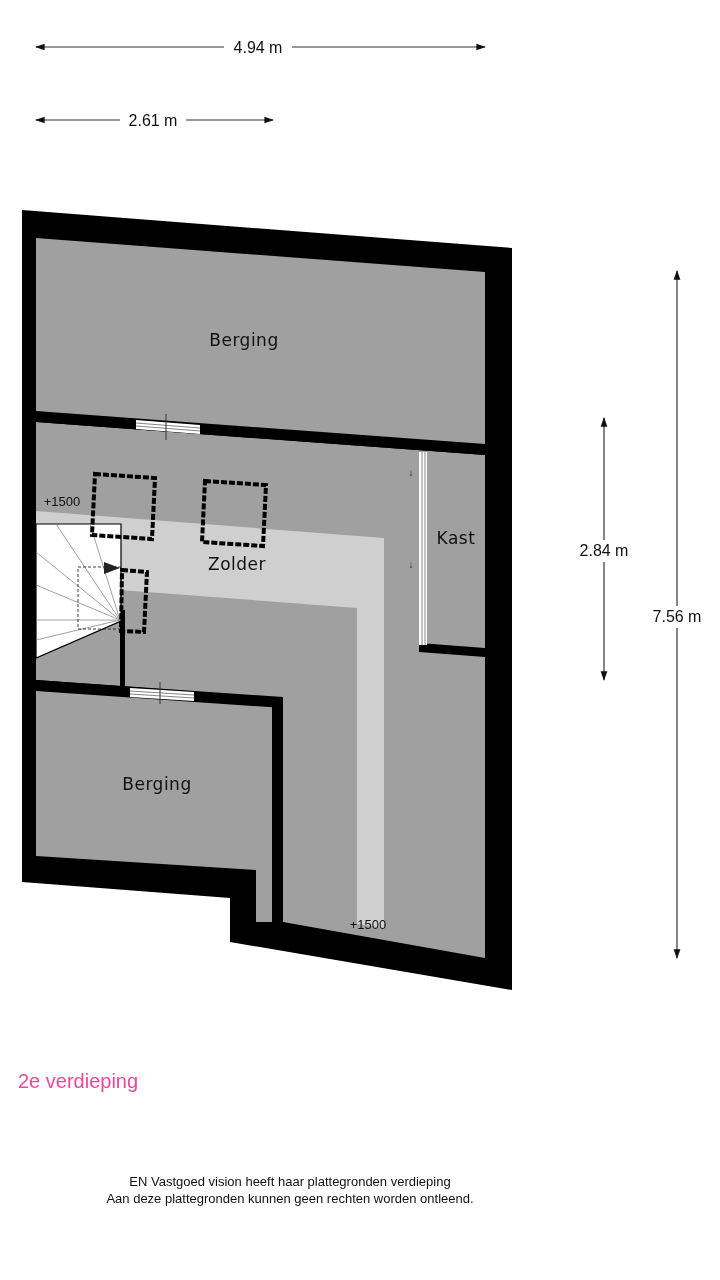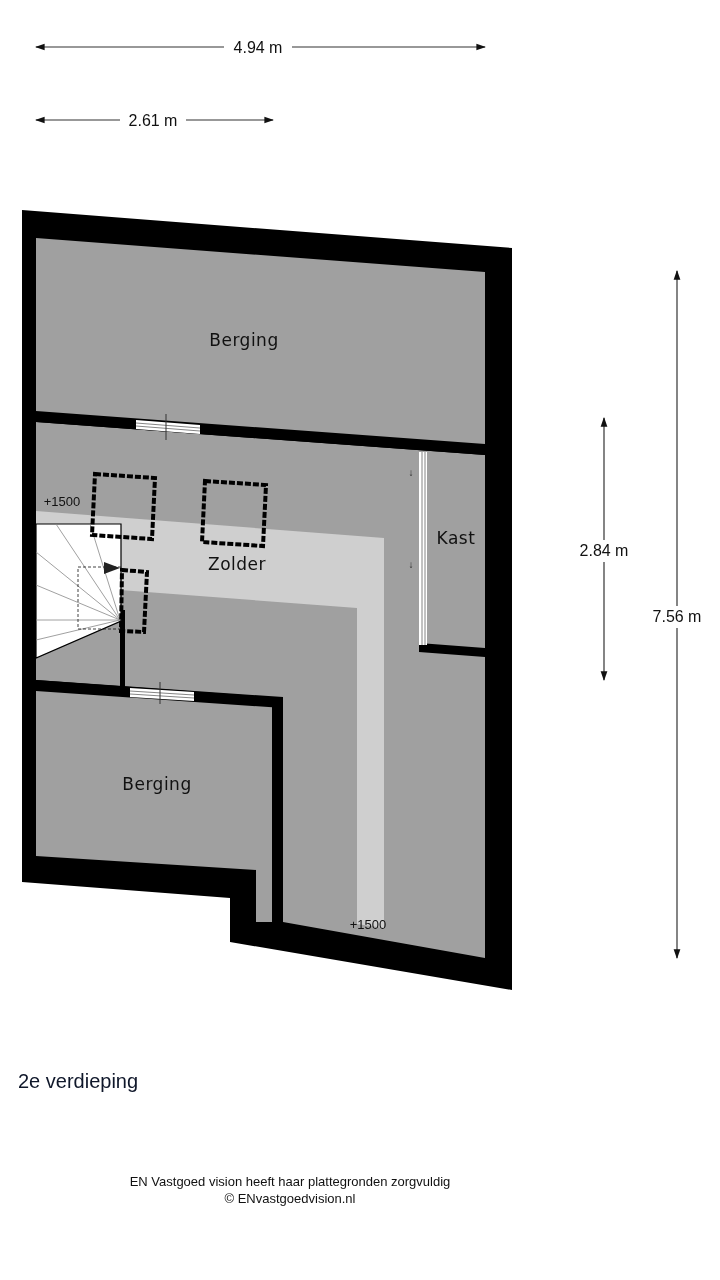--- a/index.html
+++ b/index.html
@@ -1,21 +1,21 @@
 <!DOCTYPE html>
 <html><head>
 <meta charset="utf-8">
 <style>
   html, body { margin:0; padding:0; background:#ffffff; }
   body { width:720px; height:1280px; position:relative; overflow:hidden; font-family:"Liberation Sans", sans-serif; color:#111; }
   .plan { position:absolute; left:0; top:0; width:720px; height:1280px; }
   .dim-label { font-family:"Liberation Sans", sans-serif; font-size:16px; fill:#111; }
   .room-label { font-family:"DejaVu Sans", sans-serif; font-size:17px; fill:#111; letter-spacing:0.5px; }
   .level-label { font-family:"Liberation Sans", sans-serif; font-size:13px; fill:#111; }
-  .floor-title { position:absolute; left:18px; top:1070px; font-size:20px; color:#0f172a; }
+  .floor-title { position:absolute; left:18px; top:1070px; font-size:20px; color:#ec4899; }
   .disclaimer { position:absolute; left:0; width:580px; top:1173px; text-align:center; font-size:13px; line-height:17px; color:#111; }
   .disclaimer div { white-space:nowrap; }
 </style>
 </head>
 <body>
 
 <svg class="plan" viewBox="0 0 720 1280" xmlns="http://www.w3.org/2000/svg">
   <defs>
     <marker id="arr" viewBox="0 0 10 10" refX="9" refY="5" markerWidth="8" markerHeight="8" orient="auto-start-reverse">
       <path d="M0,1.5 L10,5 L0,8.5 z" fill="#111"></path>
@@ -120,15 +120,15 @@
   <text class="room-label" x="456" y="544" text-anchor="middle">Kast</text>
   <text class="room-label" x="157" y="790" text-anchor="middle">Berging</text>
 
   <text class="level-label" x="62" y="506" text-anchor="middle">+1500</text>
   <text class="level-label" x="368" y="929" text-anchor="middle">+1500</text>
 </svg>
 
 <div class="floor-title">2e verdieping</div>
 
 <div class="disclaimer">
-  <div>EN Vastgoed vision heeft haar plattegronden zorgvuldig</div>
-  <div>© ENvastgoedvision.nl</div>
+  <div>EN Vastgoed vision heeft haar plattegronden verdieping</div>
+  <div>Aan deze plattegronden kunnen geen rechten worden ontleend.</div>
 </div>
 
 </body></html>

